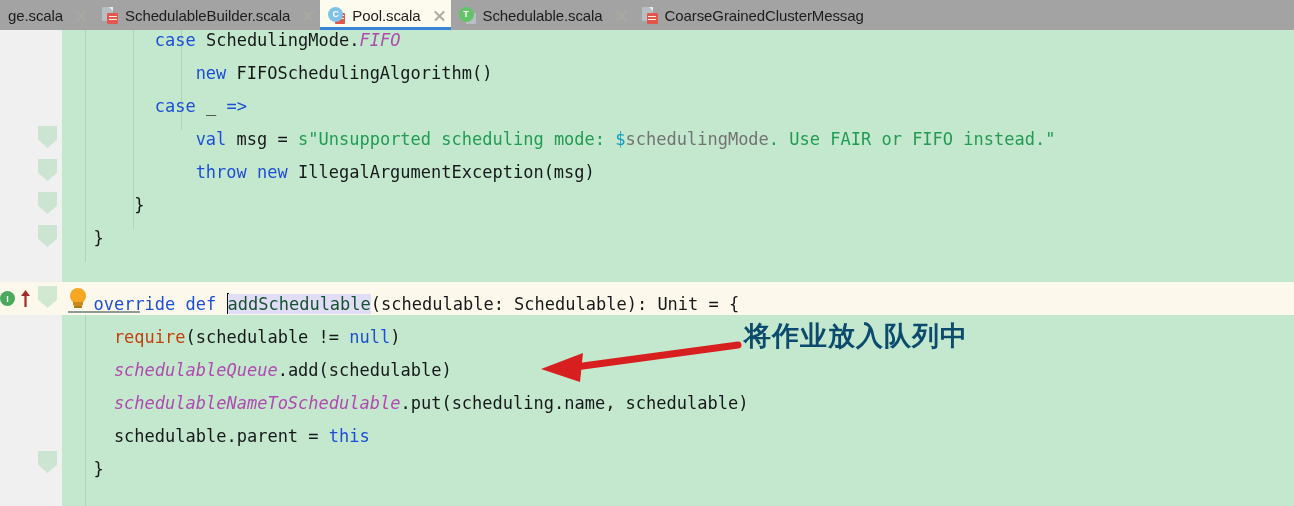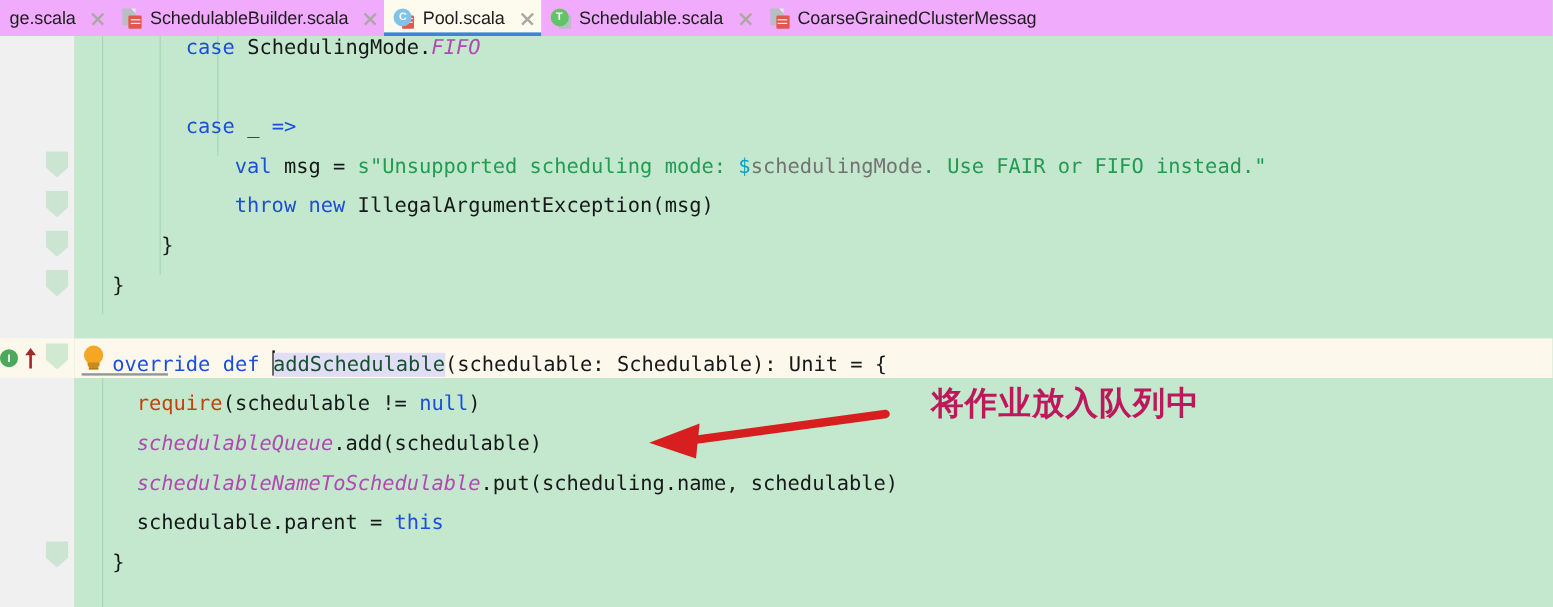--- a/index.html
+++ b/index.html
@@ -18,21 +18,21 @@
     height: 506px;
     overflow: hidden;
   }
 
   
   .tabbar {
     position: absolute;
     top: 0; left: 0;
     width: 1294px;
     height: 30px;
-    background: #f0abfc;
+    background: #a3a3a3;
     display: flex;
     align-items: stretch;
     white-space: nowrap;
     overflow: hidden;
   }
   .tab {
     display: flex;
     align-items: center;
     height: 30px;
     padding: 0 2px 0 8px;
@@ -286,24 +286,23 @@
     top: 0; left: 0;
     width: 1294px; height: 506px;
     pointer-events: none;
   }
   .annot-text {
     position: absolute;
     left: 744px; top: 318px;
     font-family: "DejaVu Sans", sans-serif;
     font-size: 27px;
     font-weight: 600;
-    color: #be185d;
+    color: #0c4a6e;
     letter-spacing: 1px;
     white-space: nowrap;
-    margin-left: 32px;
   }
 </style>
 </head>
 <body>
 
 <div id="app">
 
   <div class="tabbar" id="tabbar">
       <div class="tab">
         <span class="tab-label">ge.scala</span>
@@ -365,20 +364,21 @@
     </div>
 
     <div class="code" id="code">
       <div class="cur-line-band"></div>
 
       <div class="iguide" style="left:23px;  top:0px;   height:232px;"></div>
       <div class="iguide" style="left:23px;  top:285px; height:191px;"></div>
       <div class="iguide" style="left:71px;  top:0px;   height:199px;"></div>
       <div class="iguide" style="left:119px; top:0px;   height:100px;"></div>
     <div class="line" style="top: -6px; left: 92.76px;"><span class="kw">case </span><span class="ident">SchedulingMode.</span><span class="fld">FIFO</span></div>
+        <div class="line" style="top: 27px; left: 133.64px;"><span class="kw">new </span><span class="ident">FIFOSchedulingAlgorithm()</span></div>
         <div class="line" style="top: 60px; left: 92.76px;"><span class="kw">case </span><span class="ident">_ </span><span class="kw">=&gt;</span></div>
         <div class="line" style="top: 93px; left: 133.64px;"><span class="kw">val </span><span class="ident">msg </span><span class="ident">= </span><span class="str">s"Unsupported scheduling mode: </span><span class="itp">$</span><span class="itpv">schedulingMode</span><span class="str">. Use FAIR or FIFO instead."</span></div>
         <div class="line" style="top: 126px; left: 133.64px;"><span class="kw">throw </span><span class="kw">new </span><span class="ident">IllegalArgumentException(msg)</span></div>
         <div class="line" style="top: 159px; left: 72.32px;"><span class="ident">}</span></div>
         <div class="line" style="top: 192px; left: 31.44px;"><span class="ident">}</span></div>
         <div class="line" style="top: 258px; left: 31.44px;"><span class="kw">override </span><span class="kw">def </span><span class="caret"></span><span class="sel-ident">addSchedulable</span><span class="ident">(schedulable: Schedulable): Unit = {</span></div>
         <div class="line" style="top: 291px; left: 51.88px;"><span class="mth">require</span><span class="ident">(schedulable != </span><span class="kw">null</span><span class="ident">)</span></div>
         <div class="line" style="top: 324px; left: 51.88px;"><span class="fld">schedulableQueue</span><span class="ident">.add(schedulable)</span></div>
         <div class="line" style="top: 357px; left: 51.88px;"><span class="fld">schedulableNameToSchedulable</span><span class="ident">.put(scheduling.name, schedulable)</span></div>
         <div class="line" style="top: 390px; left: 51.88px;"><span class="ident">schedulable.parent = </span><span class="kw">this</span></div>

